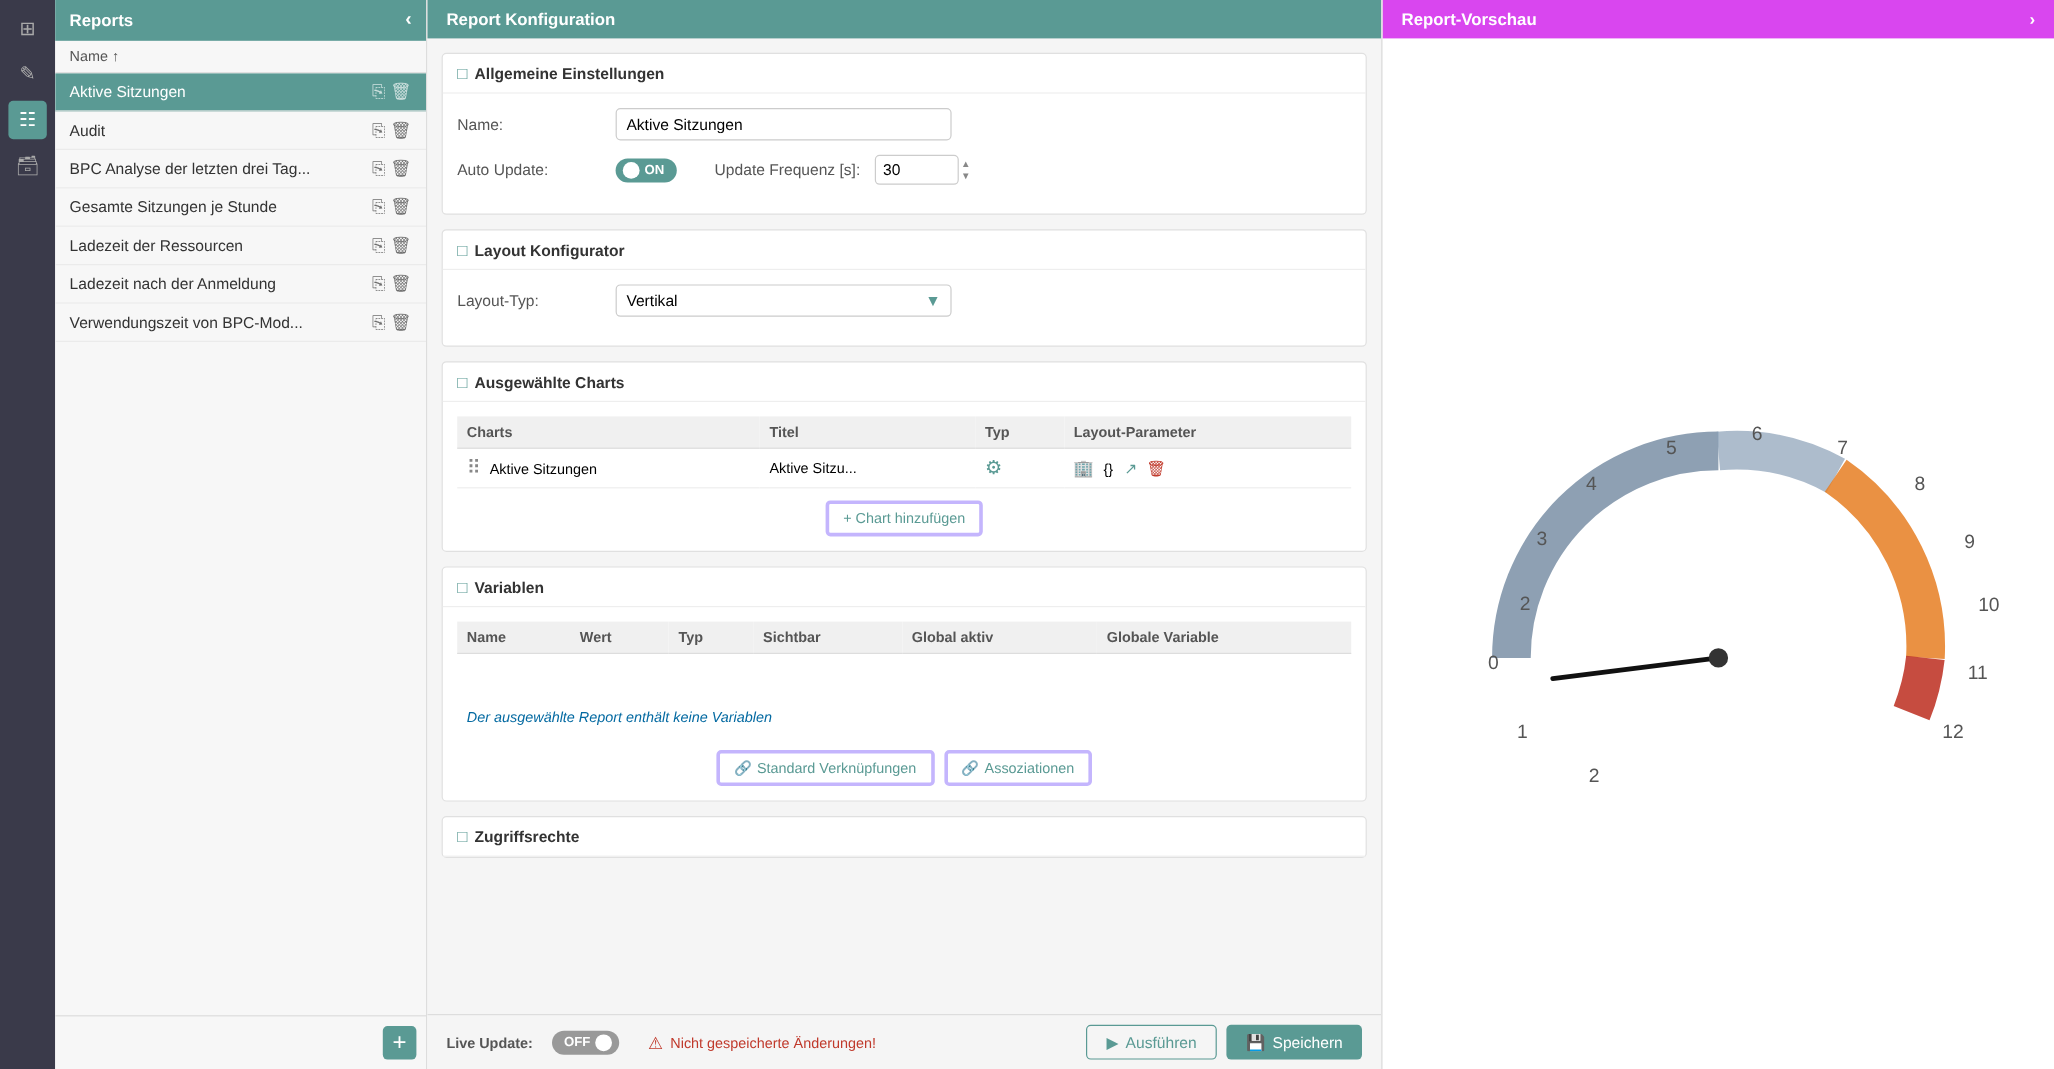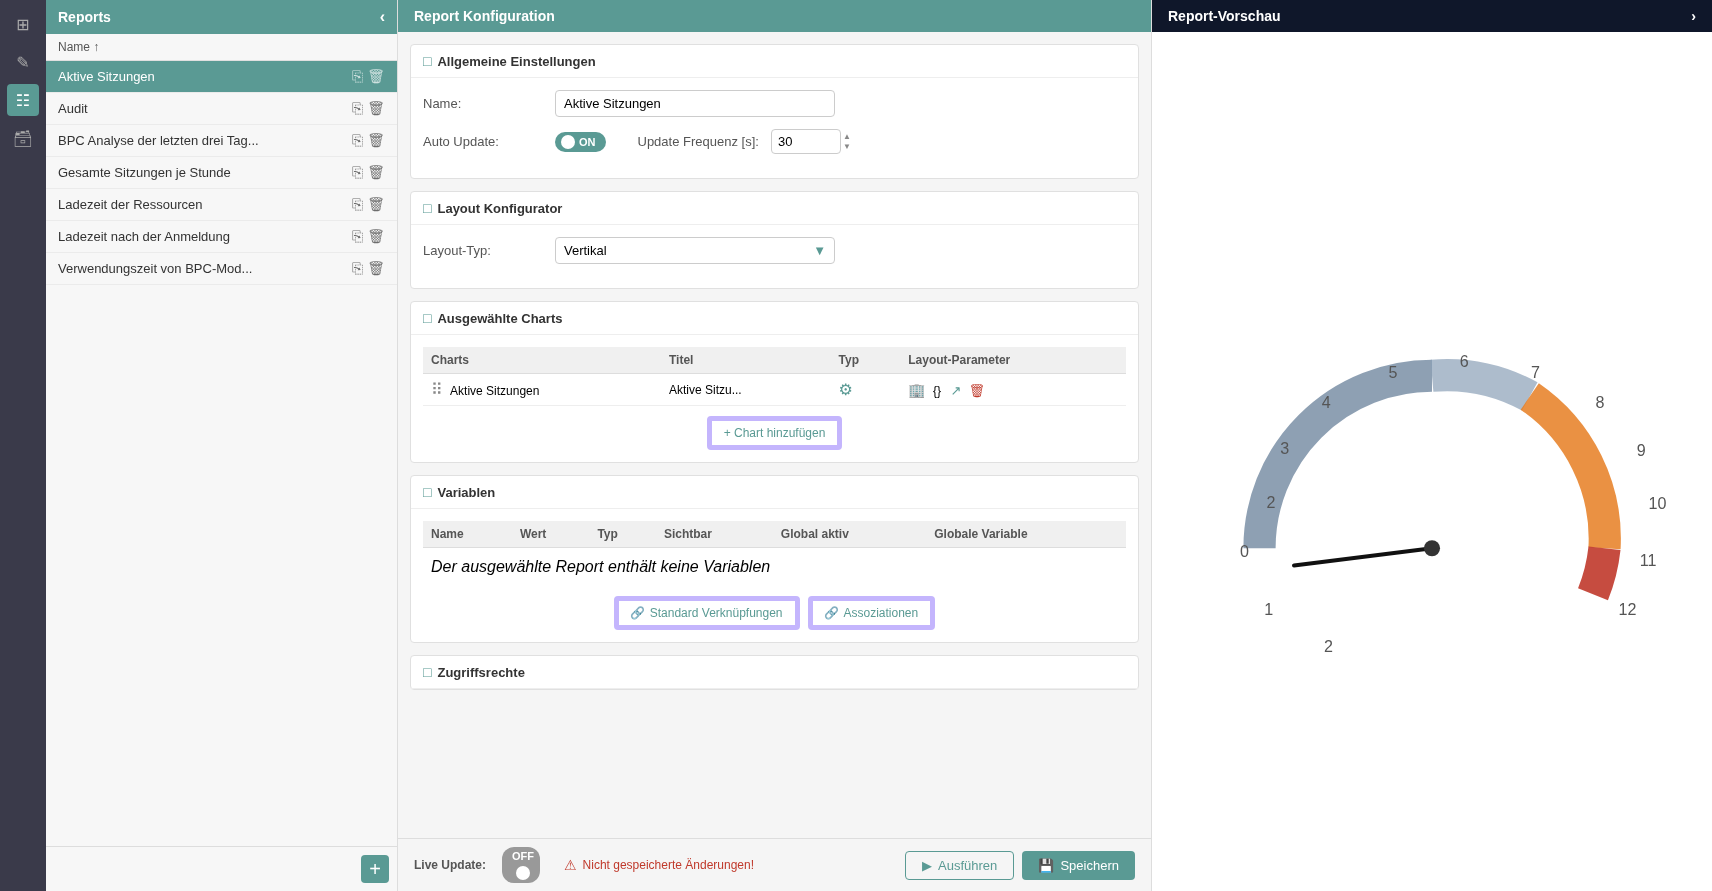--- a/index.html
+++ b/index.html
@@ -4,21 +4,21 @@
   <style>
     * { box-sizing: border-box; margin: 0; padding: 0; }
     body { font-family: -apple-system, BlinkMacSystemFont, 'Segoe UI', sans-serif; font-size: 13px; background: #f0f0f0; display: flex; height: 891px; overflow: hidden; }
 
     
     .icon-sidebar { width: 46px; background: #3a3a4a; display: flex; flex-direction: column; align-items: center; padding-top: 8px; gap: 6px; }
     .icon-sidebar .nav-icon { width: 32px; height: 32px; display: flex; align-items: center; justify-content: center; border-radius: 4px; cursor: pointer; color: #aaa; font-size: 16px; }
     .icon-sidebar .nav-icon.active { background: #5a9a94; color: #fff; }
 
     
-    .left-panel { width: 352px; background: #f7f7f7; border-right: 1px solid #ddd; display: flex; flex-direction: column; }
+    .left-panel { width: 310px; background: #f7f7f7; border-right: 1px solid #ddd; display: flex; flex-direction: column; }
     .left-panel-header { background: #5a9a94; color: #fff; padding: 8px 12px; display: flex; align-items: center; justify-content: space-between; font-size: 14px; font-weight: 600; }
     .left-panel-header .collapse-btn { cursor: pointer; font-size: 16px; }
     .sort-bar { padding: 6px 12px; font-size: 12px; color: #555; border-bottom: 1px solid #e0e0e0; }
     .report-list { flex: 1; overflow-y: auto; }
     .report-item { display: flex; align-items: center; justify-content: space-between; padding: 7px 12px; cursor: pointer; border-bottom: 1px solid #ebebeb; color: #333; }
     .report-item.active { background: #5a9a94; color: #fff; }
     .report-item .item-actions { display: flex; gap: 4px; }
     .report-item .item-actions span { font-size: 14px; cursor: pointer; opacity: 0.7; }
     .report-item.active .item-actions span { color: #fff; }
     .left-panel-footer { padding: 8px; display: flex; justify-content: flex-end; border-top: 1px solid #ddd; }
@@ -26,21 +26,21 @@
 
     
     .main-area { flex: 1; display: flex; flex-direction: column; overflow: hidden; }
 
     
     .center-panel { flex: 1; background: #f5f5f5; overflow-y: auto; border-right: 1px solid #ddd; display: flex; flex-direction: column; position: relative; }
     .center-header { background: #5a9a94; color: #fff; padding: 8px 16px; font-size: 14px; font-weight: 600; display: flex; align-items: center; justify-content: space-between; }
 
     
     .right-panel { width: 560px; background: #fff; display: flex; flex-direction: column; }
-    .right-header { background: #0f172a; color: #fff; padding: 8px 16px; font-size: 14px; font-weight: 600; display: flex; align-items: center; justify-content: space-between; }
+    .right-header { background: #d946ef; color: #fff; padding: 8px 16px; font-size: 14px; font-weight: 600; display: flex; align-items: center; justify-content: space-between; }
 
     
     .section { margin: 12px; background: #fff; border: 1px solid #e0e0e0; border-radius: 4px; }
     .section-header { display: flex; align-items: center; gap: 6px; padding: 8px 12px; border-bottom: 1px solid #eee; font-weight: 600; color: #333; font-size: 13px; }
     .section-header .collapse-icon { color: #5a9a94; font-size: 14px; cursor: pointer; }
     .section-body { padding: 12px; }
 
     
     .form-row { display: flex; align-items: center; gap: 12px; margin-bottom: 12px; }
     .form-row label { min-width: 120px; color: #555; font-size: 13px; }
@@ -54,30 +54,30 @@
     
     .dropdown { border: 1px solid #ccc; border-radius: 4px; padding: 5px 8px; width: 280px; font-size: 13px; display: flex; justify-content: space-between; cursor: pointer; background: #fff; }
     .dropdown .arrow { color: #5a9a94; }
 
     
     .data-table { width: 100%; border-collapse: collapse; font-size: 12px; }
     .data-table th { background: #f0f0f0; padding: 6px 8px; text-align: left; border-bottom: 1px solid #ddd; color: #555; font-weight: 600; }
     .data-table td { padding: 6px 8px; border-bottom: 1px solid #eee; }
 
     
-    .btn-teal { background: transparent; border: 5px solid #c4b5fd; color: #5a9a94; border-radius: 4px; padding: 5px 12px; font-size: 12px; cursor: pointer; display: inline-flex; align-items: center; gap: 4px; }
+    .btn-teal { background: transparent; border: 3px solid #c4b5fd; color: #5a9a94; border-radius: 4px; padding: 5px 12px; font-size: 12px; cursor: pointer; display: inline-flex; align-items: center; gap: 4px; }
     .btn-row { display: flex; justify-content: center; gap: 8px; margin-top: 10px; }
 
     
-    .empty-msg { color: #000000; font-style: italic; font-size: 16px; padding: 8px 0; }
+    .empty-msg { color: #0369a1; font-style: italic; font-size: 12px; padding: 8px 0; margin-top: 36px; }
 
     
     .bottom-bar { background: #f5f5f5; border-top: 1px solid #ddd; padding: 8px 16px; display: flex; align-items: center; gap: 16px; }
     .live-update-label { font-size: 12px; color: #555; font-weight: 600; }
-    .toggle-off { background: #999; color: #fff; border-radius: 12px; padding: 3px 6px 3px 10px; font-size: 11px; font-weight: bold; display: inline-flex; align-items: center; gap: 4px; cursor: pointer; flex-direction: column; }
+    .toggle-off { background: #999; color: #fff; border-radius: 12px; padding: 3px 6px 3px 10px; font-size: 11px; font-weight: bold; display: inline-flex; align-items: center; gap: 4px; cursor: pointer; }
     .toggle-dot-off { width: 14px; height: 14px; background: #fff; border-radius: 50%; display: inline-block; }
     .warning-msg { flex: 1; display: flex; align-items: center; gap: 6px; color: #c0392b; font-size: 12px; margin-left: 8px; }
     .bottom-actions { display: flex; gap: 8px; margin-left: auto; }
     .btn-run { background: transparent; border: 1px solid #5a9a94; color: #5a9a94; border-radius: 4px; padding: 6px 16px; font-size: 13px; cursor: pointer; display: inline-flex; align-items: center; gap: 6px; }
     .btn-save { background: #5a9a94; border: none; color: #fff; border-radius: 4px; padding: 6px 16px; font-size: 13px; cursor: pointer; display: inline-flex; align-items: center; gap: 6px; }
 
     
     .gauge-container { display: flex; flex-direction: column; align-items: center; justify-content: center; flex: 1; padding: 40px; }
     .gauge-svg { overflow: visible; }
 

